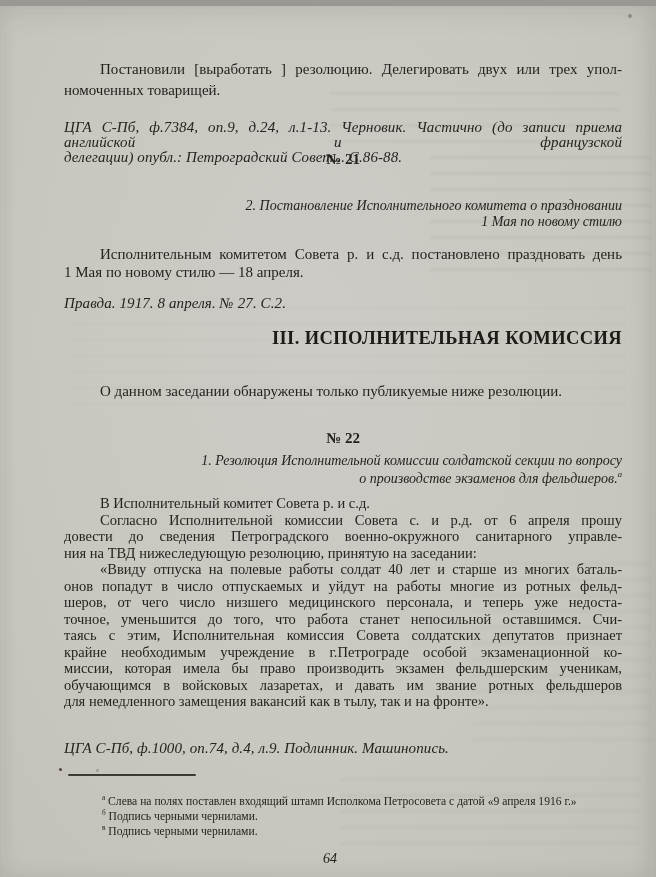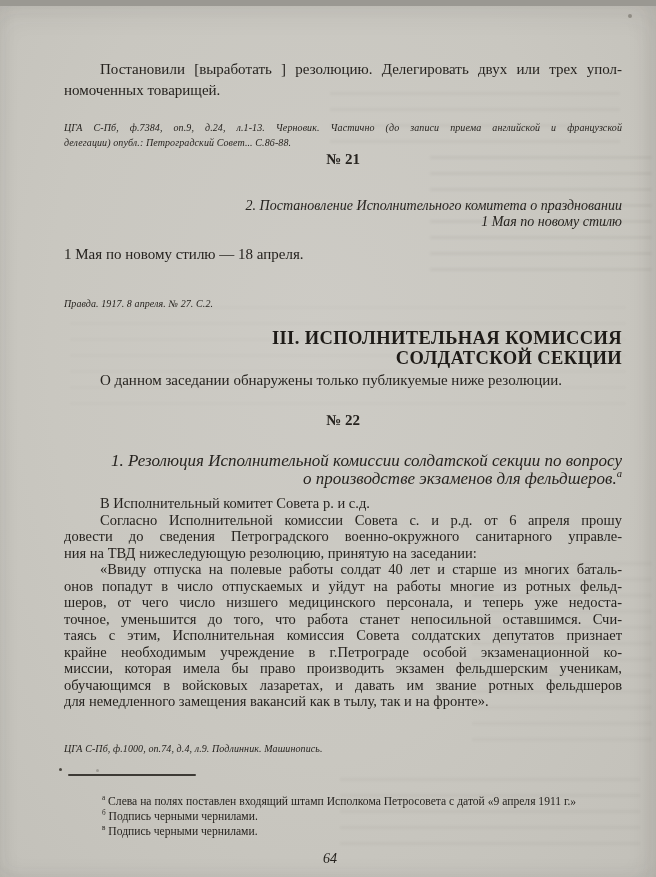--- a/index.html
+++ b/index.html
@@ -16,27 +16,27 @@
   }
   .abs{position:absolute;}
   .col{left:64px;right:34px;}
   
   .p20 .ln{font-size:15px;line-height:21px;}
   .p21 .ln{font-size:15px;line-height:17.5px;}
   .b22 .ln{font-size:14.5px;line-height:16.5px;}
   .jline{text-align:justify;text-align-last:justify;}
   .ind{text-indent:36px;}
   
-  .src{font-style:italic;font-size:10px;line-height:15px;letter-spacing:.1px;}
+  .src{font-style:italic;font-size:15px;line-height:15px;letter-spacing:.1px;}
   
   .docnum{font-weight:bold;font-size:15px;text-align:center;left:64px;right:34px;}
   
   .ittitle{font-style:italic;text-align:right;left:64px;right:34px;}
   .ittitle .ln{font-size:14px;line-height:15.5px;}
-  .t22 .ln{font-size:17px;line-height:18px;}
+  .t22 .ln{font-size:14px;line-height:18px;}
   
   .sechead{font-weight:bold;text-align:center;left:64px;right:34px;color:#1e1b17;}
   .sechead .ln{font-size:18.5px;line-height:20px;letter-spacing:.4px;text-align:right;}
   .note{font-size:15px;line-height:17px;}
   sup{font-size:.62em;vertical-align:super;line-height:0;}
   .fn{font-size:11.6px;line-height:15.2px;}
   .fn .fn-row{white-space:nowrap;}
   .pagenum{font-style:italic;font-size:14px;text-align:center;left:4px;right:0;}
   
   .sep-line{height:2px;background:#3d3a35;border-radius:1px;}
@@ -73,33 +73,33 @@
   </div>
 
   <div class="abs docnum" style="top:145px">№ 21</div>
 
   <div class="abs ittitle" style="top:192px">
     <div class="ln">2. Постановление Исполнительного комитета о праздновании</div>
     <div class="ln">1 Мая по новому стилю</div>
   </div>
 
   <div class="abs col p21" style="top:240px">
+    <div class="ln jline ind">Исполнительным комитетом Совета р. и с.д. постановлено праздновать день</div>
     <div class="ln">1 Мая по новому стилю — 18 апреля.</div>
   </div>
 
   <div class="abs col src" style="top:290px">Правда. 1917. 8 апреля. № 27. С.2.</div>
 
   <div class="abs sechead" style="top:322px">
     <div class="ln">III. ИСПОЛНИТЕЛЬНАЯ КОМИССИЯ</div>
-    <div class="ln">СОЛДАТСКОЙ СЕКЦИИ</div>
   </div>
 
-  <div class="abs col note ind" style="top:366px">О данном заседании обнаружены только публикуемые ниже резолюции.</div>
+  <div class="abs col note ind" style="top:377px">О данном заседании обнаружены только публикуемые ниже резолюции.</div>
 
-  <div class="abs docnum" style="top:406px">№ 22</div>
+  <div class="abs docnum" style="top:424px">№ 22</div>
 
   <div class="abs ittitle t22" style="top:446px">
     <div class="ln">1. Резолюция Исполнительной комиссии солдатской секции по вопросу</div>
     <div class="ln"><span>о производстве экзаменов для фельдшеров.</span><sup>а</sup></div>
   </div>
 
   <div class="abs col b22" style="top:489px">
     <div class="ln ind">В Исполнительный комитет Совета р. и с.д.</div>
     <div class="ln jline ind">Согласно Исполнительной комиссии Совета с. и р.д. от 6 апреля прошу</div>
     <div class="ln jline">довести до сведения Петроградского военно-окружного санитарного управле-</div>
@@ -114,20 +114,20 @@
     <div class="ln jline">обучающимся в войсковых лазаретах, и давать им звание ротных фельдшеров</div>
     <div class="ln">для немедленного замещения вакансий как в тылу, так и на фронте».</div>
   </div>
 
   <div class="abs col src" style="top:735px">ЦГА С-Пб, ф.1000, оп.74, д.4, л.9. Подлинник. Машинопись.</div>
 
   <div class="abs sep-dot" style="left:59px;top:762px"></div>
   <div class="abs sep-line" style="left:68px;top:768px;width:128px"></div>
 
   <div class="abs fn" style="left:102px;right:8px;top:788px">
-    <div class="fn-row"><sup>а</sup> <span>Слева на полях поставлен входящий штамп Исполкома Петросовета с датой «9 апреля 1911 г.»</span></div>
+    <div class="fn-row"><sup>а</sup> <span>Слева на полях поставлен входящий штамп Исполкома Петросовета с датой «9 апреля 1916 г.»</span></div>
     <div class="fn-row"><sup>б</sup> <span>Подпись черными чернилами.</span></div>
     <div class="fn-row"><sup>в</sup> <span>Подпись черными чернилами.</span></div>
   </div>
 
   <div class="abs pagenum" style="top:845px">64</div>
 
 </div>
 
 </body></html>

